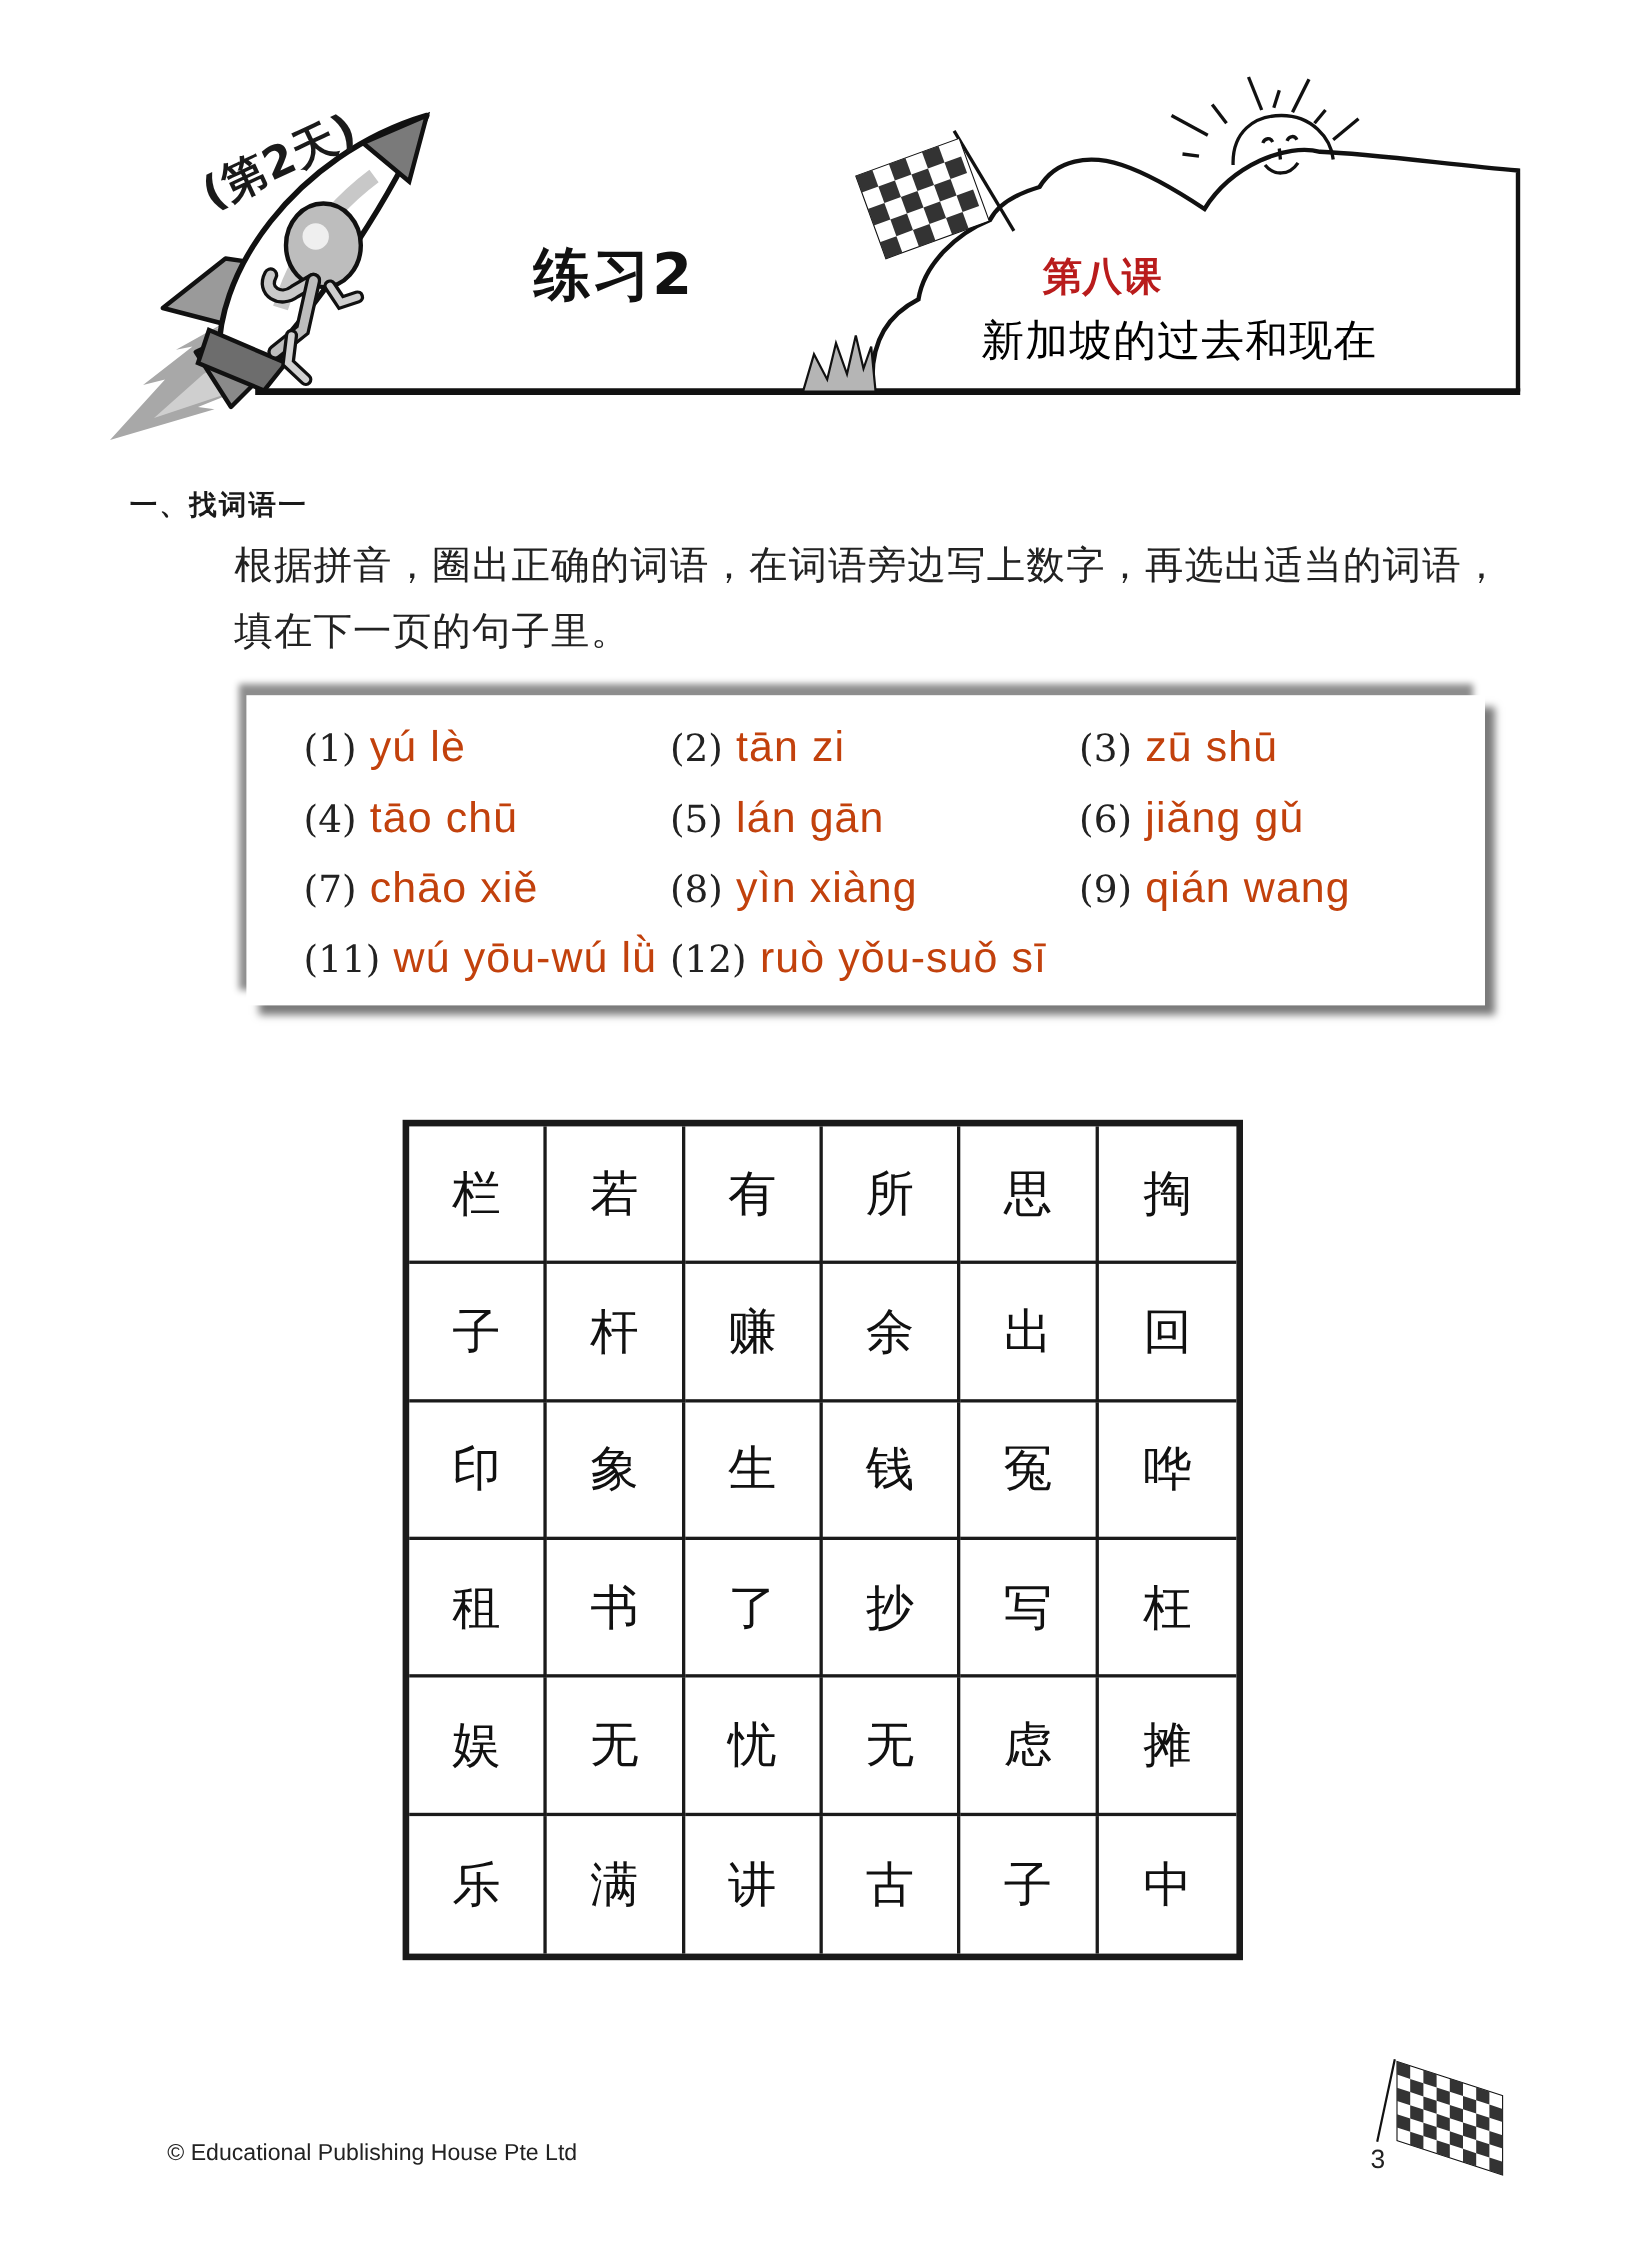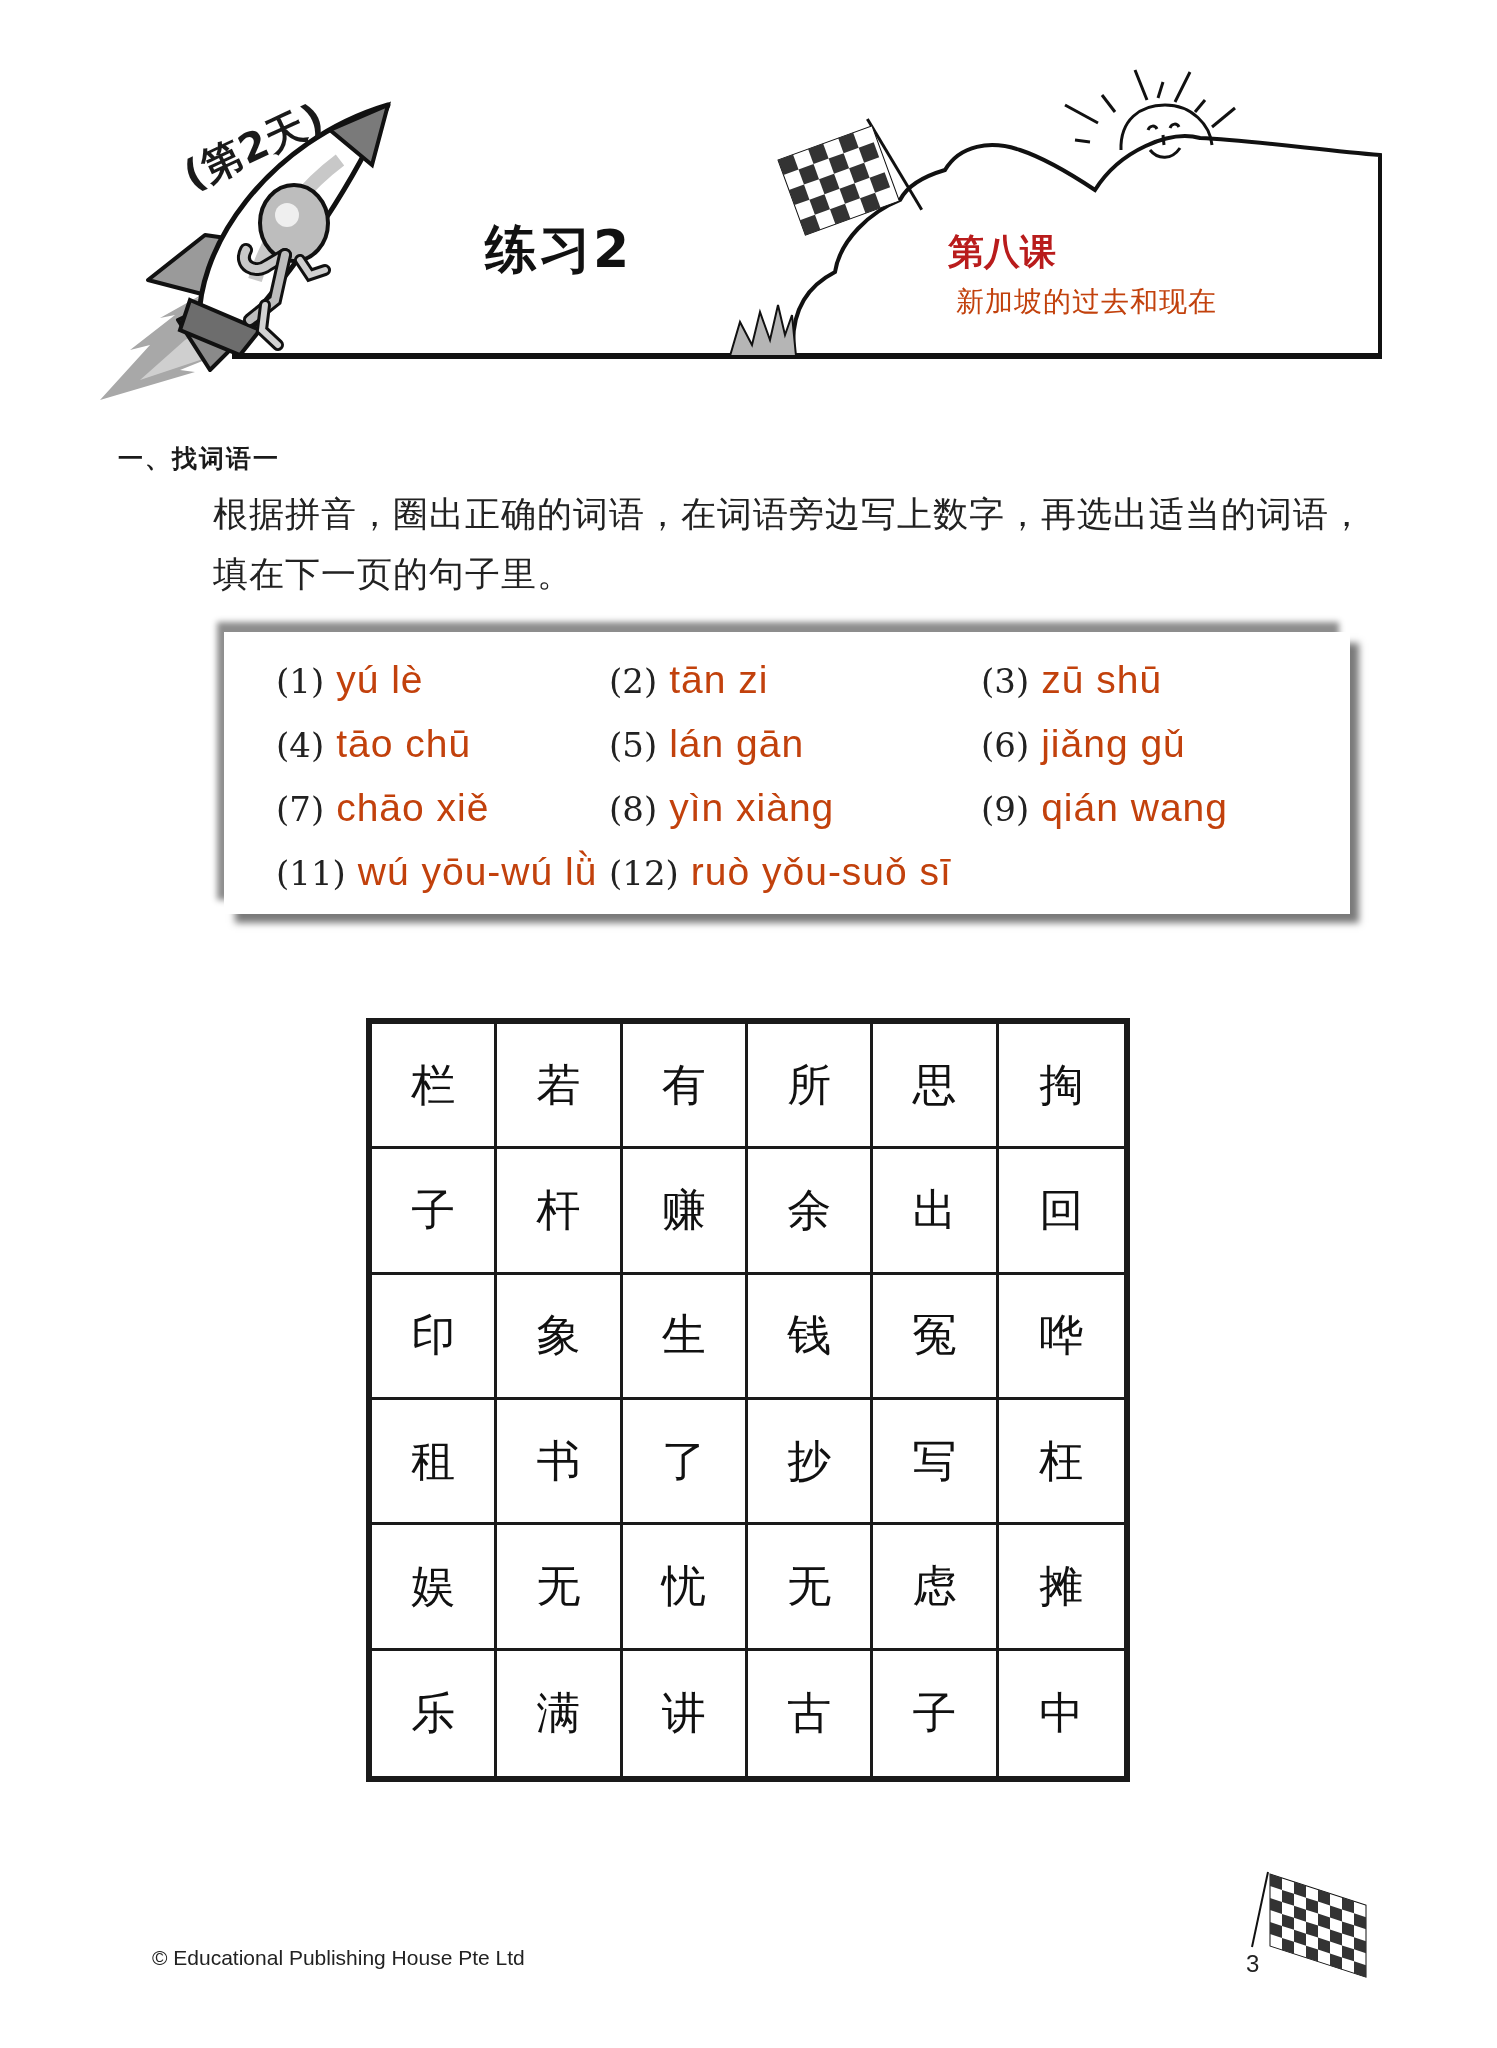--- a/index.html
+++ b/index.html
@@ -7,21 +7,21 @@
          font-family:"DejaVu Sans", sans-serif; color:#1a1a1a; }
   .abs { position:absolute; }
 
   
   #header-art { left:0; top:0; width:1497px; height:420px; }
   .badge-day { left:198px; top:148px; font-size:40px; font-weight:bold; transform:rotate(-25deg);
                transform-origin:left bottom; letter-spacing:1px; color:#1a1a1a; }
   .exercise-title { left:485px; top:215px; font-size:52px; font-weight:900; letter-spacing:2px;
                     color:#111; font-family:"DejaVu Sans", sans-serif; }
   .lesson-no { left:948px; top:228px; font-size:36px; font-weight:bold; color:#b91c1c; }
-  .lesson-title { left:956px; top:283px; font-size:28px; color:#c2410c; letter-spacing:1px; }
+  .lesson-title { left:892px; top:283px; font-size:39px; color:#000000; letter-spacing:1px; }
 
   
   .section-heading { left:118px; top:442px; font-size:25px; font-weight:bold; color:#1a1a1a; letter-spacing:2px; }
   .instructions { left:213px; top:484px; width:1180px; font-size:35px; line-height:60px; color:#222; letter-spacing:1px; }
 
   
   .pinyin-box { left:224px; top:632px; width:1126px; height:282px; background:#fff;
                 box-shadow: -9px -12px 6px -2px #8d8d8d, 10px 10px 7px -1px #7a7a7a; }
   .pinyin-grid { position:absolute; left:52px; top:26px; right:20px;
                  display:grid; grid-template-columns: 333px 372px 320px; row-gap:20px; }

